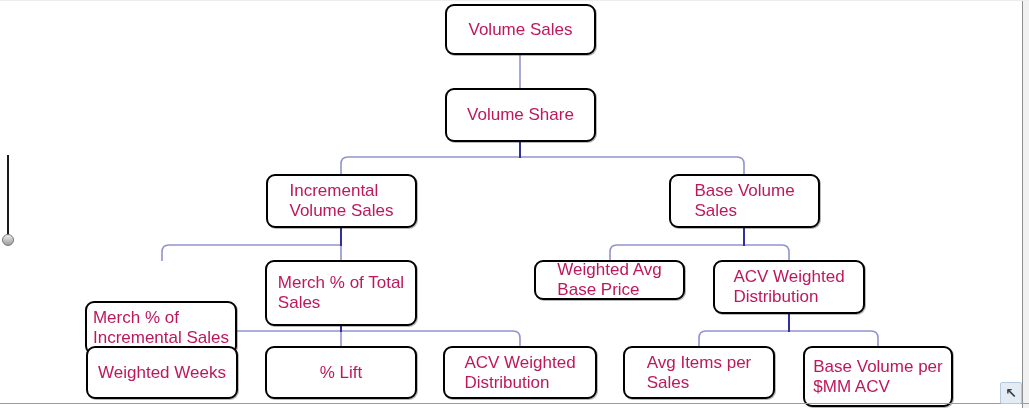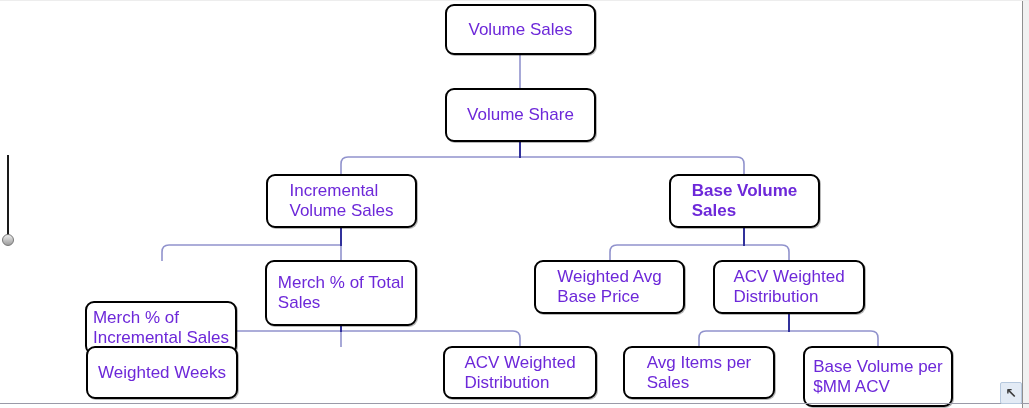--- a/index.html
+++ b/index.html
@@ -23,21 +23,21 @@
     background:#ffffff;
     border:2px solid #000;
     border-radius:9px;
     box-shadow:1px 1px 0 rgba(0,0,0,0.28);
     display:flex;align-items:center;justify-content:center;
     cursor:default;
   }
   .node-label{
     white-space:pre-line;
     text-align:left;
-    font-size:17px;line-height:20px;color:#6d28d9;
+    font-size:17px;line-height:20px;color:#be185d;
   }
   
   .slider-track{
     position:absolute;left:7px;top:154px;width:2px;height:87px;
     background:#1a1a1a;
   }
   .slider-knob{
     position:absolute;left:2px;top:233px;width:12px;height:12px;
     border-radius:50%;
     background:linear-gradient(#ececec,#9d9d9d);
@@ -90,42 +90,45 @@
   <div class="node" style="left:445px;top:3px;width:151px;height:51px;">
     <span class="node-label">Volume Sales</span>
   </div>
   <div class="node" style="left:445px;top:87px;width:151px;height:54px;">
     <span class="node-label">Volume Share</span>
   </div>
   <div class="node" style="left:266px;top:173px;width:151px;height:54px;">
     <span class="node-label">Incremental
 Volume Sales</span>
   </div>
-  <div class="node" style="left:669px;top:173px;width:151px;height:54px;font-weight:bold;">
+  <div class="node" style="left:669px;top:173px;width:151px;height:54px;">
     <span class="node-label">Base Volume
 Sales</span>
   </div>
   <div class="node" style="left:85px;top:259px;width:152px;height:54px;margin-top:41px;">
     <span class="node-label">Merch % of
 Incremental Sales</span>
   </div>
   <div class="node" style="left:265px;top:259px;width:152px;height:66px;">
     <span class="node-label">Merch % of Total
 Sales</span>
   </div>
-  <div class="node" style="left:534px;top:259px;width:151px;height:54px;">
+  <div class="node" style="left:534px;top:259px;width:151px;height:40px;">
     <span class="node-label">Weighted Avg
 Base Price</span>
   </div>
   <div class="node" style="left:713px;top:259px;width:152px;height:54px;">
     <span class="node-label">ACV Weighted
 Distribution</span>
   </div>
   <div class="node" style="left:86px;top:345px;width:152px;height:53px;">
     <span class="node-label">Weighted Weeks</span>
+  </div>
+  <div class="node" style="left:265px;top:345px;width:152px;height:53px;">
+    <span class="node-label">% Lift</span>
   </div>
   <div class="node" style="left:443px;top:345px;width:154px;height:53px;">
     <span class="node-label">ACV Weighted
 Distribution</span>
   </div>
   <div class="node" style="left:623px;top:345px;width:152px;height:53px;">
     <span class="node-label">Avg Items per
 Sales</span>
   </div>
   <div class="node" style="left:803px;top:345px;width:150px;height:61px;">

